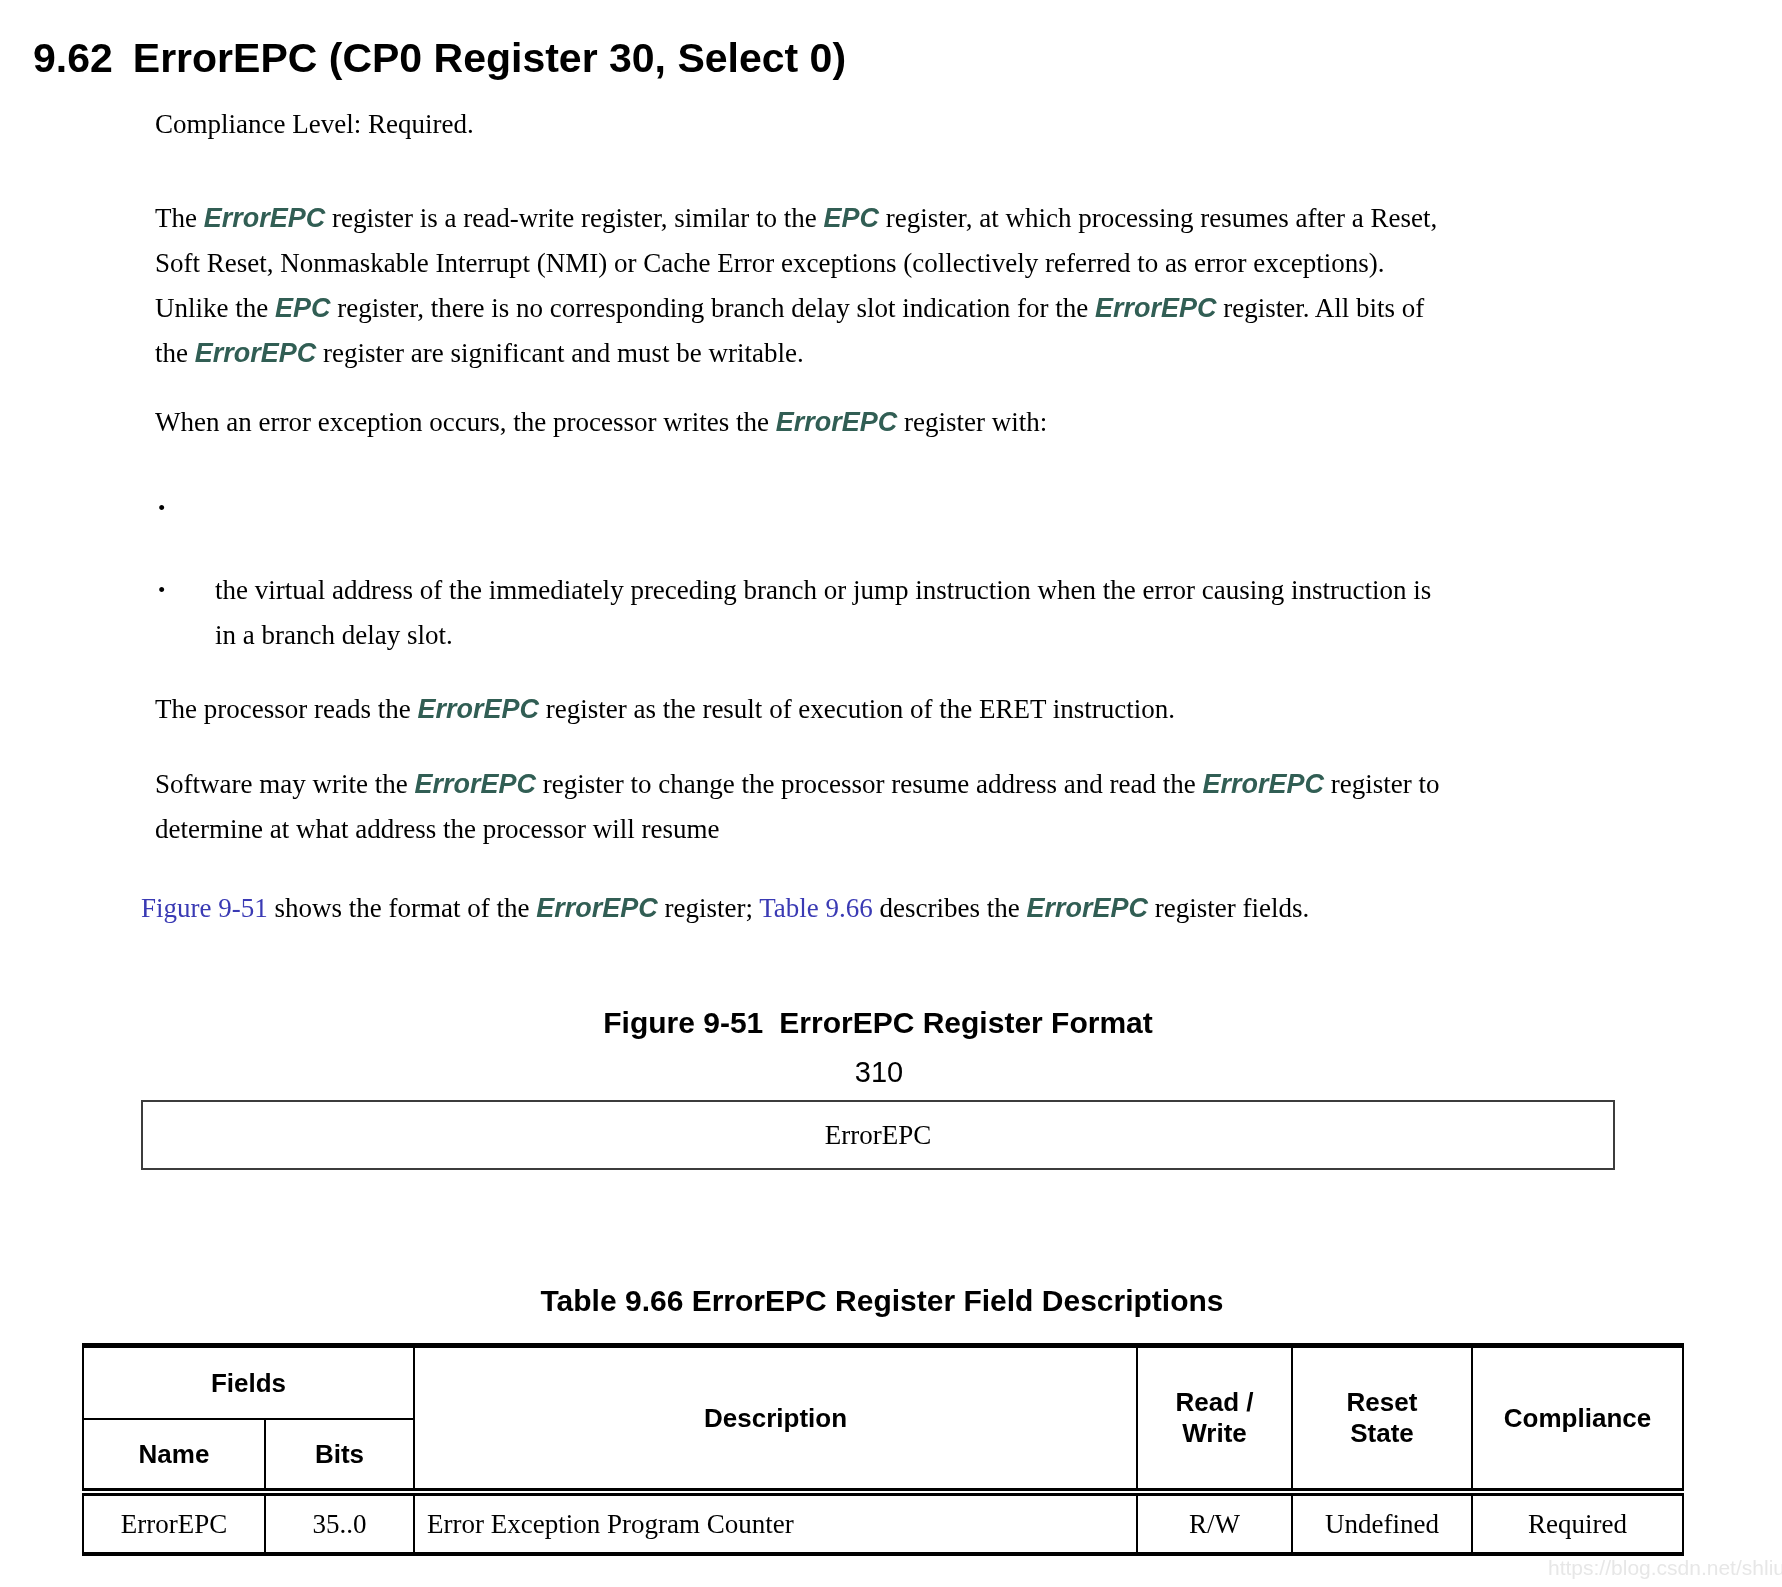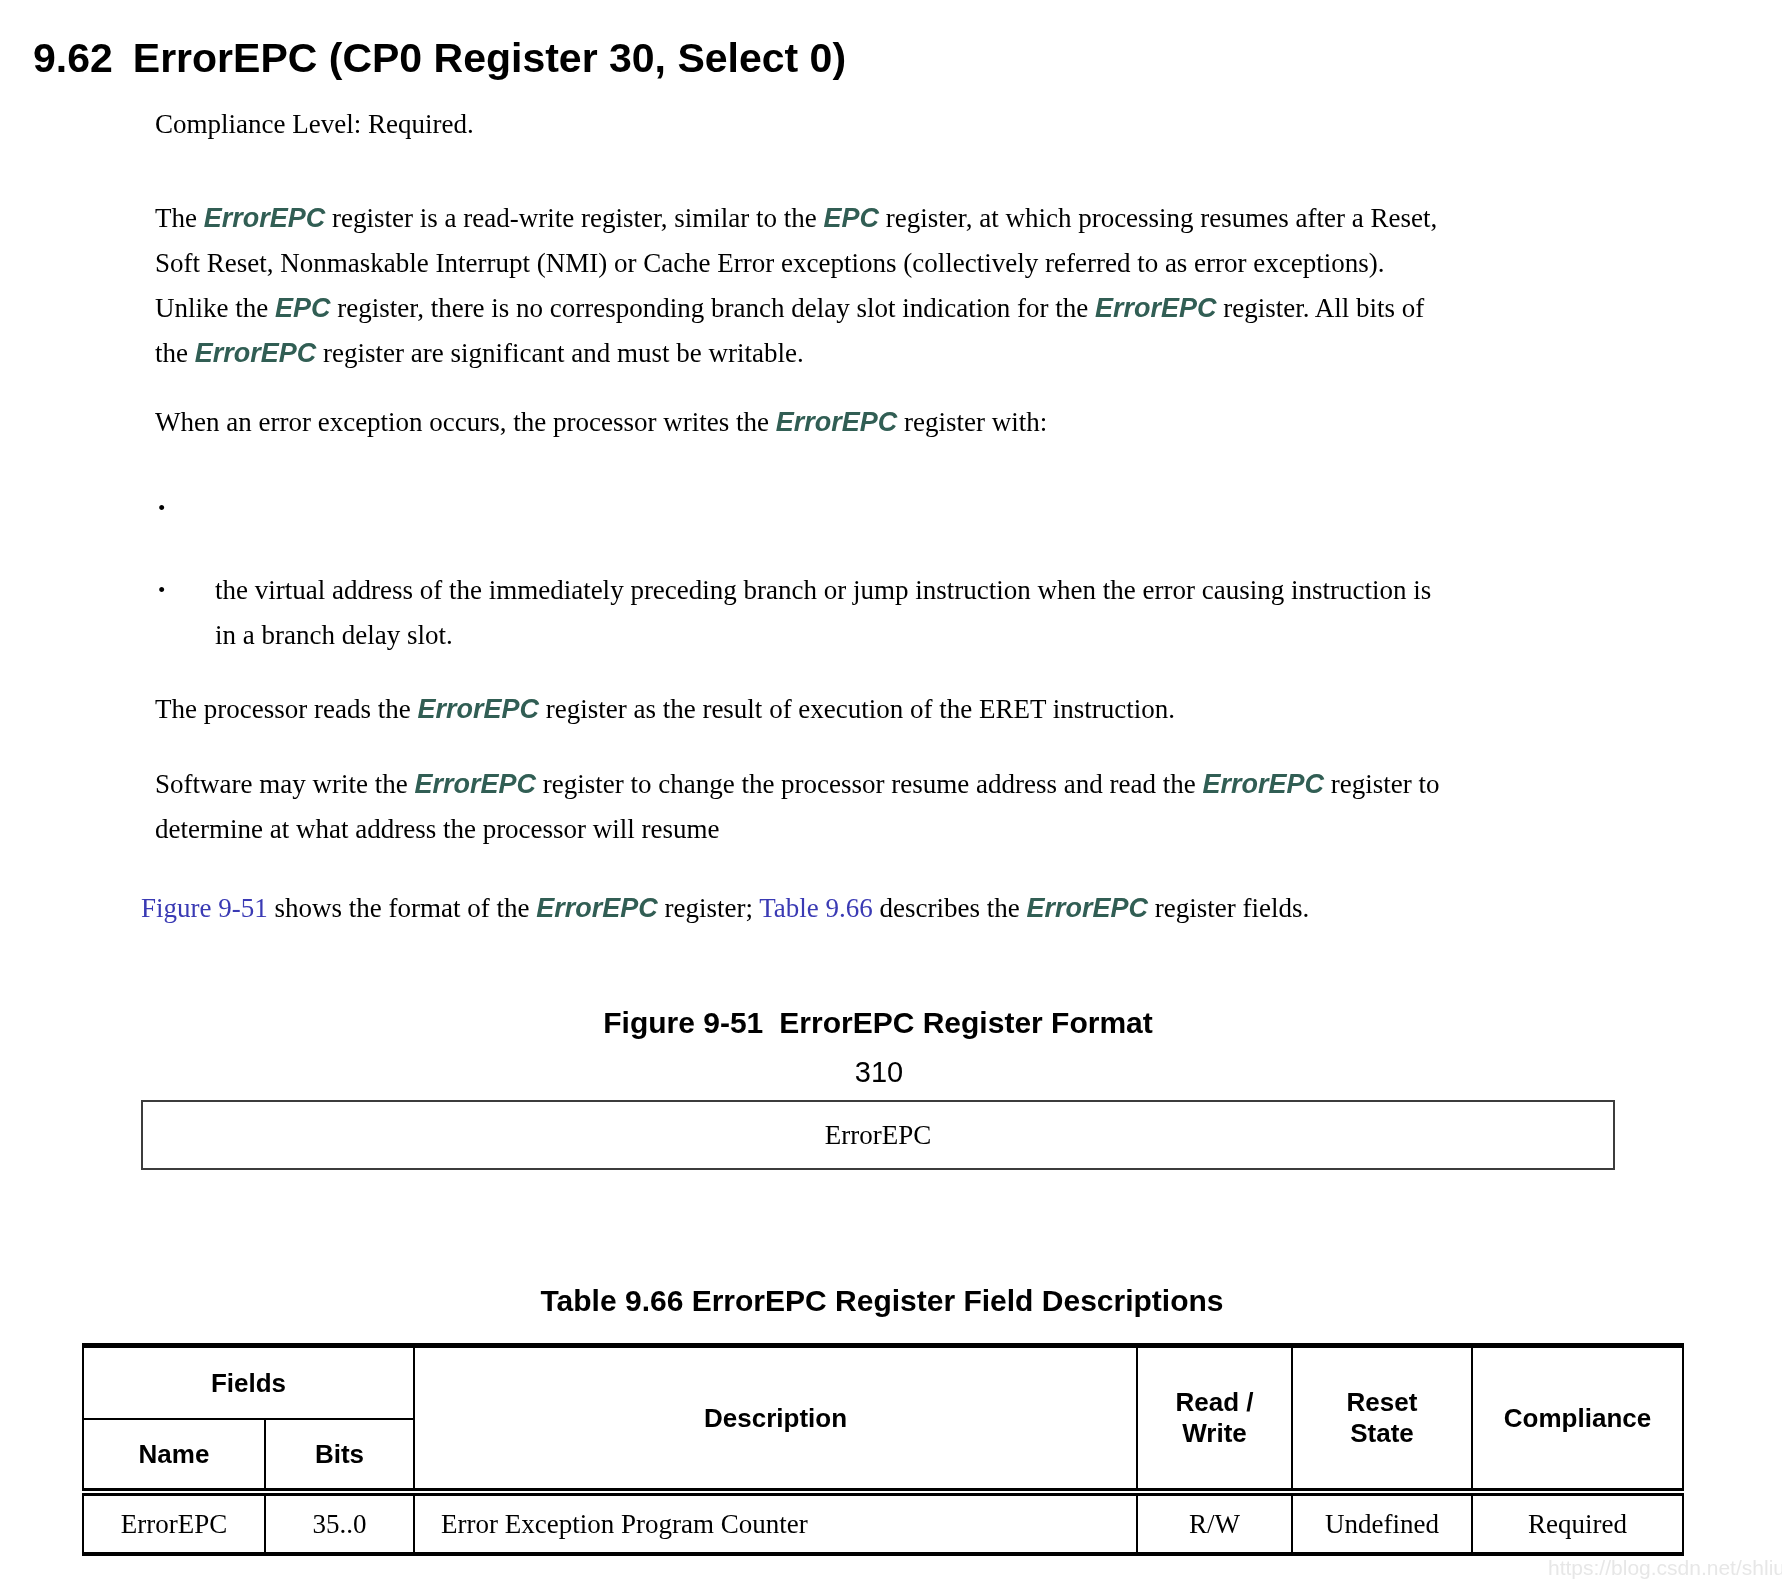--- a/index.html
+++ b/index.html
@@ -108,21 +108,21 @@
     font-size: 26px;
   }
   tr.hdr-group th { height: 70px; }
   tr.hdr-sub th { height: 68px; }
   tr.hdr-sub th, tr.hdr-group th.spanner { border-bottom: 8px double #000000; }
   table.fields td {
     font-family: "Liberation Serif", serif;
     font-size: 27px;
     height: 56px;
   }
-  table.fields td.desc-cell { text-align: left; padding-left: 26px; }
+  table.fields td.desc-cell { text-align: left; padding-left: 12px; }
 
   
   #watermark {
     left: 1548px; top: 1556px;
     font-family: "Liberation Sans", sans-serif;
     font-size: 21px;
     color: #e7e7e7;
     white-space: nowrap;
   }
 </style>

